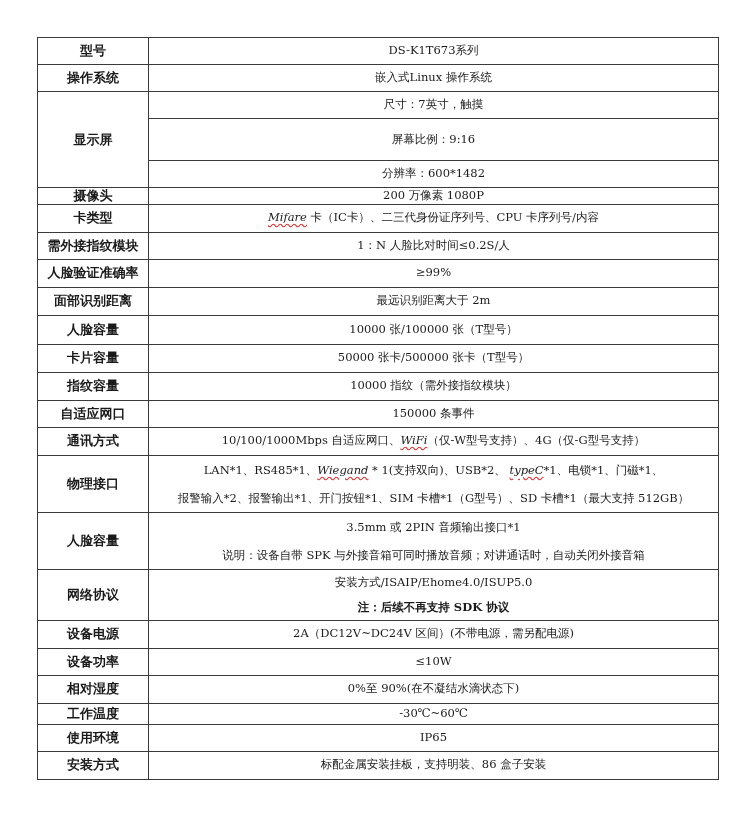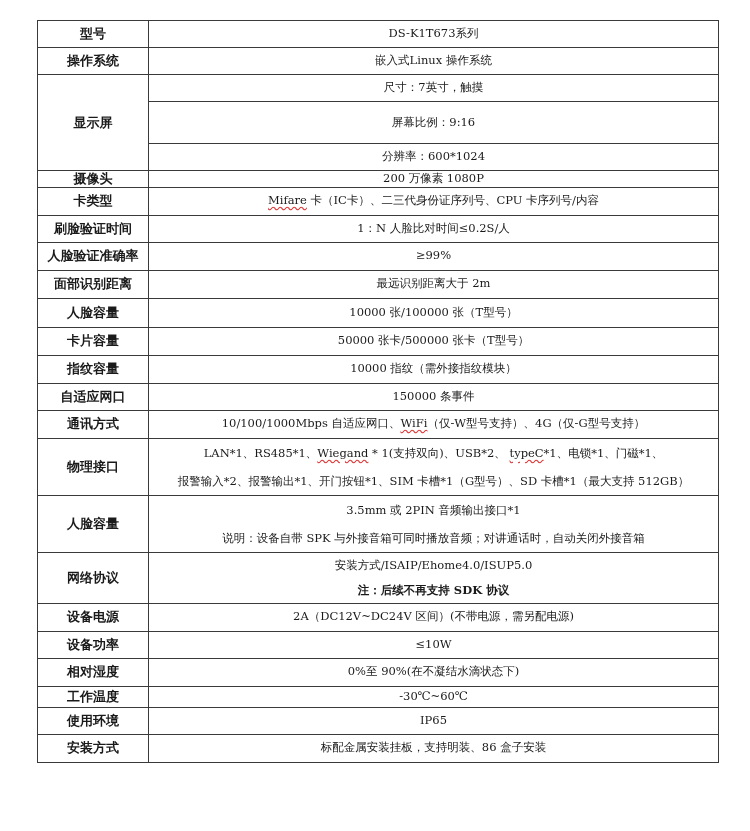--- a/index.html
+++ b/index.html
@@ -1,26 +1,26 @@
 <!DOCTYPE html>
 <html><head>
 <meta charset="utf-8">
 <style>
   html, body { margin: 0; padding: 0; background: #ffffff; }
   body { width: 750px; height: 831px; position: relative; overflow: hidden;
          font-family: "DejaVu Sans", "Liberation Sans", sans-serif; color: #1a1a1a; }
-  .spec-table { position: absolute; left: 37px; top: 20px; width: 682px;
+  .spec-table { position: absolute; left: 37px; top: 37px; width: 682px;
                 border-collapse: collapse; table-layout: fixed; }
   .spec-table td { border: 1.5px solid #3a3a3a; text-align: center; vertical-align: middle;
                    padding: 0; font-size: 12px; line-height: 1.2; }
   .spec-table td.label { width: 110px; font-weight: bold; font-size: 13px; }
   .spec-table td.value { font-family: "DejaVu Serif", "Liberation Serif", serif; font-size: 11.5px; margin-left: 36px; }
   .line { display: block; line-height: 28px; }
   .bold { font-weight: bold; }
-  .squiggle { text-decoration: underline wavy #d33; text-underline-offset: 2px; }
+  .squiggle { text-decoration: underline wavy #d33; text-underline-offset: 2px; font-style: italic; }
 </style>
 </head>
 <body>
 
 <table class="spec-table">
   <tbody>
     <tr style="height:27px">
       <td class="label">型号</td>
       <td class="value">DS-K1T673系列</td>
     </tr>
@@ -29,32 +29,32 @@
       <td class="value">嵌入式Linux 操作系统</td>
     </tr>
     <tr style="height:27px">
       <td class="label" rowspan="3">显示屏</td>
       <td class="value">尺寸：7英寸，触摸</td>
     </tr>
     <tr style="height:42px">
       <td class="value">屏幕比例：9:16</td>
     </tr>
     <tr style="height:27px">
-      <td class="value">分辨率：600*1024</td>
+      <td class="value">分辨率：600*1482</td>
     </tr>
     <tr style="height:16px">
       <td class="label">摄像头</td>
       <td class="value">200 万像素 1080P</td>
     </tr>
     <tr style="height:28px">
       <td class="label">卡类型</td>
       <td class="value"><span class="squiggle">Mifare</span><span> 卡（IC卡）、二三代身份证序列号、CPU 卡序列号/内容</span></td>
     </tr>
     <tr style="height:27px">
-      <td class="label">刷脸验证时间</td>
+      <td class="label">需外接指纹模块</td>
       <td class="value">1：N 人脸比对时间≤0.2S/人</td>
     </tr>
     <tr style="height:28px">
       <td class="label">人脸验证准确率</td>
       <td class="value">≥99%</td>
     </tr>
     <tr style="height:28px">
       <td class="label">面部识别距离</td>
       <td class="value">最远识别距离大于 2m</td>
     </tr>

